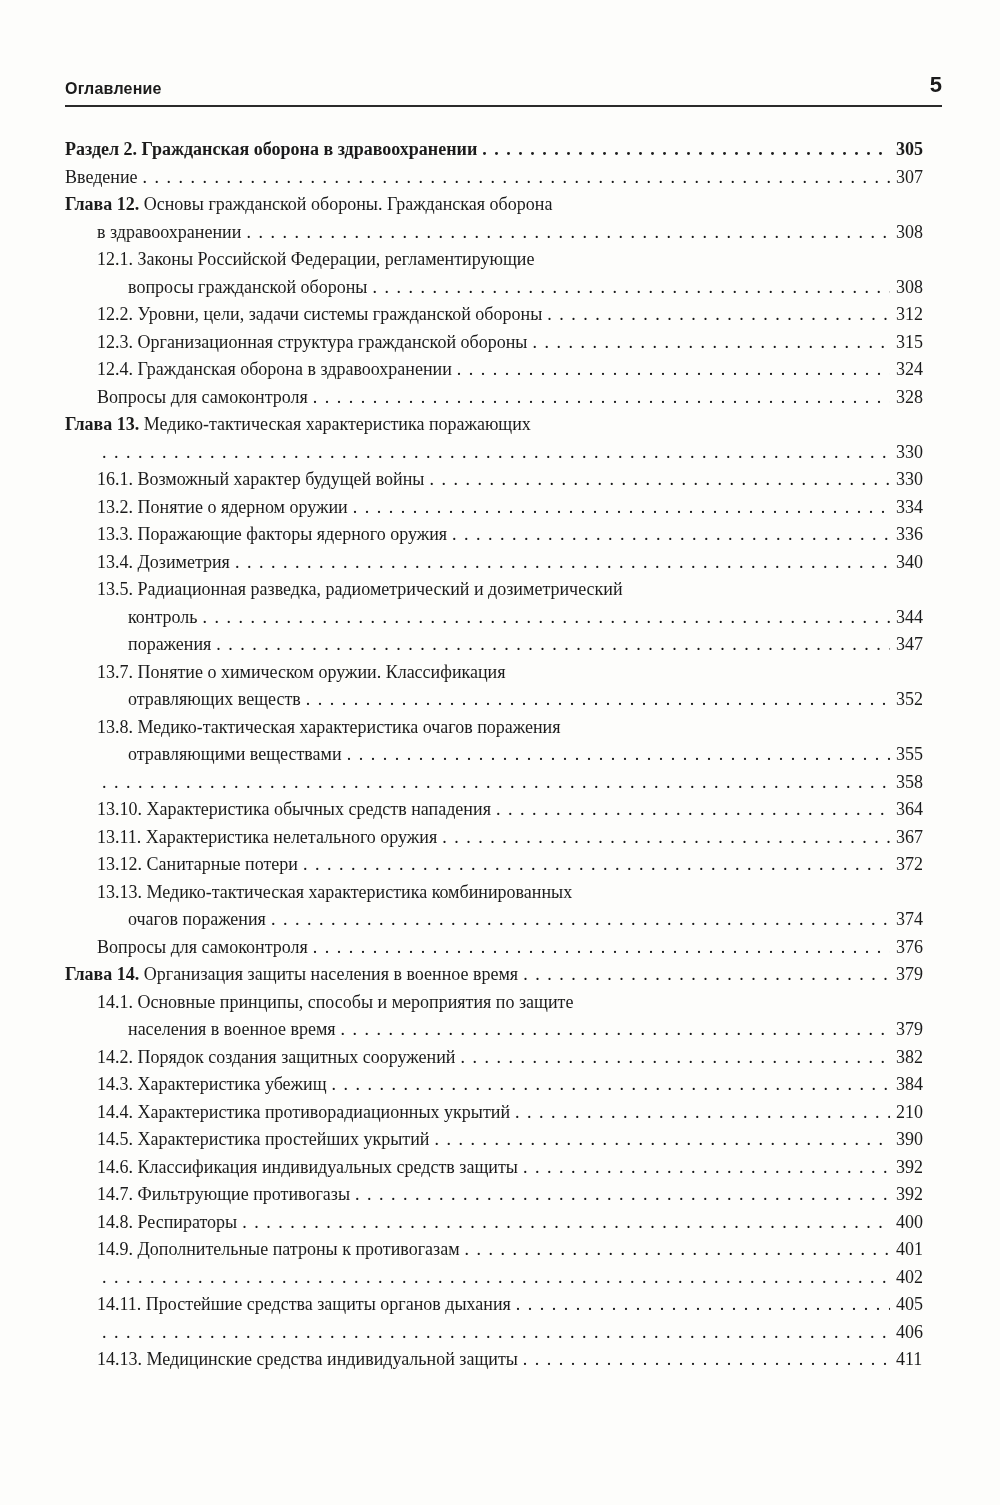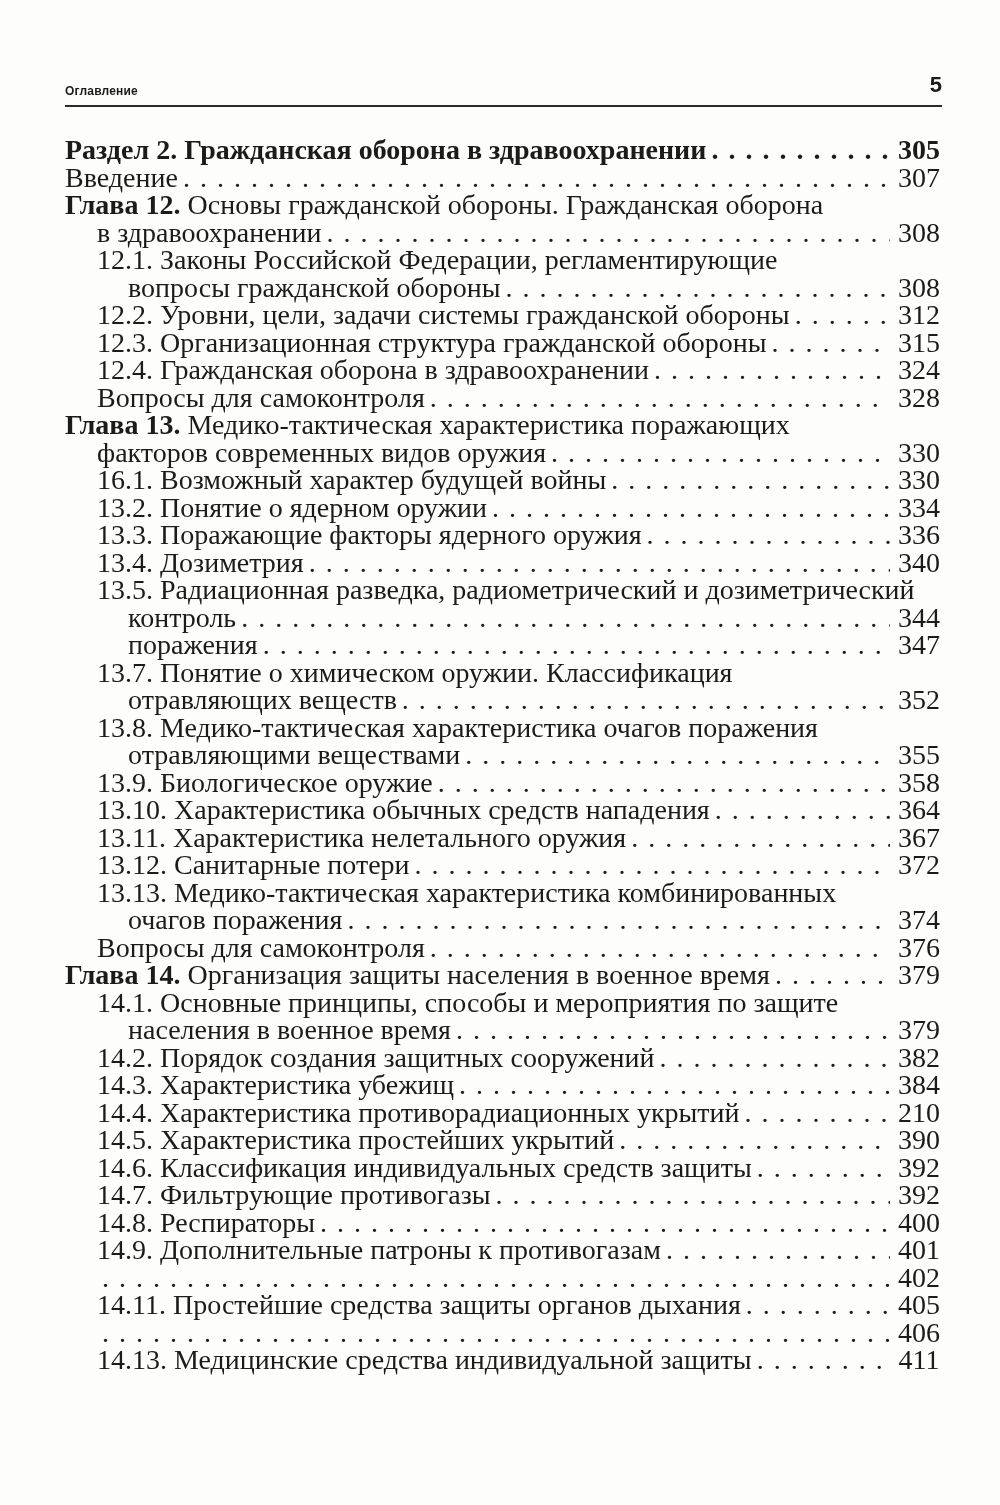--- a/index.html
+++ b/index.html
@@ -15,25 +15,25 @@
   }
   .header {
     display: flex;
     justify-content: space-between;
     align-items: flex-end;
     border-bottom: 2px solid #2a2a2a;
     padding-bottom: 7px;
     font-family: "Liberation Sans", sans-serif;
     font-weight: 700;
   }
-  .header-title { font-size: 12px; letter-spacing: 0.2px; }
+  .header-title { font-size: 16px; letter-spacing: 0.2px; }
   .header-page  { font-size: 22px; }
   .toc {
     margin-top: 29px;
-    font-size: 28px;
+    font-size: 18px;
   }
   .toc-line {
     display: flex;
     align-items: baseline;
     line-height: 27.5px;
     white-space: nowrap;
   }
   .ind0 { padding-left: 0; }
   .ind1 { padding-left: 32px; }
   .ind2 { padding-left: 63px; }
@@ -44,21 +44,21 @@
     flex: 1 1 0px;
     min-width: 0;
     overflow: hidden;
     white-space: nowrap;
     margin: 0 6px 0 5px;
     letter-spacing: 1.5px;
   }
   .pg {
     flex: 0 0 auto;
     min-width: 46px;
-    text-align: center;
+    text-align: left;
   }
 </style>
 </head>
 <body>
 
 <div class="header">
   <span class="header-title">Оглавление</span>
   <span class="header-page">5</span>
 </div>
 
@@ -106,21 +106,20 @@
     </div>
     <div class="toc-line ind1">
       <span class="toc-text">Вопросы для самоконтроля</span>
       <span class="dots">. . . . . . . . . . . . . . . . . . . . . . . . . . . . . . . . . . . . . . . . . . . . . . . . . . . . . . . . . . . . . . . . . . . . . . . . . . . . . . . . . . . . . . . . . . . . . . . . . . . . . . . . . . . . . . . . . . . . . . . . . . . . . . . . . . . . . . . . . . . . . . . . . . . . . . . . . . . . . . . . . . . . . . . . . . . . . . . . . . . . . . . . . . . . . . . . . . . . . . . .</span>
       <span class="pg">328</span>
     </div>
     <div class="toc-line ind0">
       <span class="toc-text"><span class="pfx">Глава 13. </span>Медико-тактическая характеристика поражающих</span>
     </div>
     <div class="toc-line ind1">
-      <span class="toc-text">факторов современных видов оружия</span>
       <span class="dots">. . . . . . . . . . . . . . . . . . . . . . . . . . . . . . . . . . . . . . . . . . . . . . . . . . . . . . . . . . . . . . . . . . . . . . . . . . . . . . . . . . . . . . . . . . . . . . . . . . . . . . . . . . . . . . . . . . . . . . . . . . . . . . . . . . . . . . . . . . . . . . . . . . . . . . . . . . . . . . . . . . . . . . . . . . . . . . . . . . . . . . . . . . . . . . . . . . . . . . . .</span>
       <span class="pg">330</span>
     </div>
     <div class="toc-line ind1">
       <span class="toc-text">16.1. Возможный характер будущей войны</span>
       <span class="dots">. . . . . . . . . . . . . . . . . . . . . . . . . . . . . . . . . . . . . . . . . . . . . . . . . . . . . . . . . . . . . . . . . . . . . . . . . . . . . . . . . . . . . . . . . . . . . . . . . . . . . . . . . . . . . . . . . . . . . . . . . . . . . . . . . . . . . . . . . . . . . . . . . . . . . . . . . . . . . . . . . . . . . . . . . . . . . . . . . . . . . . . . . . . . . . . . . . . . . . . .</span>
       <span class="pg">330</span>
     </div>
     <div class="toc-line ind1">
       <span class="toc-text">13.2. Понятие о ядерном оружии</span>
@@ -160,21 +159,20 @@
     </div>
     <div class="toc-line ind1">
       <span class="toc-text">13.8. Медико-тактическая характеристика очагов поражения</span>
     </div>
     <div class="toc-line ind2">
       <span class="toc-text">отравляющими веществами</span>
       <span class="dots">. . . . . . . . . . . . . . . . . . . . . . . . . . . . . . . . . . . . . . . . . . . . . . . . . . . . . . . . . . . . . . . . . . . . . . . . . . . . . . . . . . . . . . . . . . . . . . . . . . . . . . . . . . . . . . . . . . . . . . . . . . . . . . . . . . . . . . . . . . . . . . . . . . . . . . . . . . . . . . . . . . . . . . . . . . . . . . . . . . . . . . . . . . . . . . . . . . . . . . . .</span>
       <span class="pg">355</span>
     </div>
     <div class="toc-line ind1">
-      <span class="toc-text">13.9. Биологическое оружие</span>
       <span class="dots">. . . . . . . . . . . . . . . . . . . . . . . . . . . . . . . . . . . . . . . . . . . . . . . . . . . . . . . . . . . . . . . . . . . . . . . . . . . . . . . . . . . . . . . . . . . . . . . . . . . . . . . . . . . . . . . . . . . . . . . . . . . . . . . . . . . . . . . . . . . . . . . . . . . . . . . . . . . . . . . . . . . . . . . . . . . . . . . . . . . . . . . . . . . . . . . . . . . . . . . .</span>
       <span class="pg">358</span>
     </div>
     <div class="toc-line ind1">
       <span class="toc-text">13.10. Характеристика обычных средств нападения</span>
       <span class="dots">. . . . . . . . . . . . . . . . . . . . . . . . . . . . . . . . . . . . . . . . . . . . . . . . . . . . . . . . . . . . . . . . . . . . . . . . . . . . . . . . . . . . . . . . . . . . . . . . . . . . . . . . . . . . . . . . . . . . . . . . . . . . . . . . . . . . . . . . . . . . . . . . . . . . . . . . . . . . . . . . . . . . . . . . . . . . . . . . . . . . . . . . . . . . . . . . . . . . . . . .</span>
       <span class="pg">364</span>
     </div>
     <div class="toc-line ind1">
       <span class="toc-text">13.11. Характеристика нелетального оружия</span>

